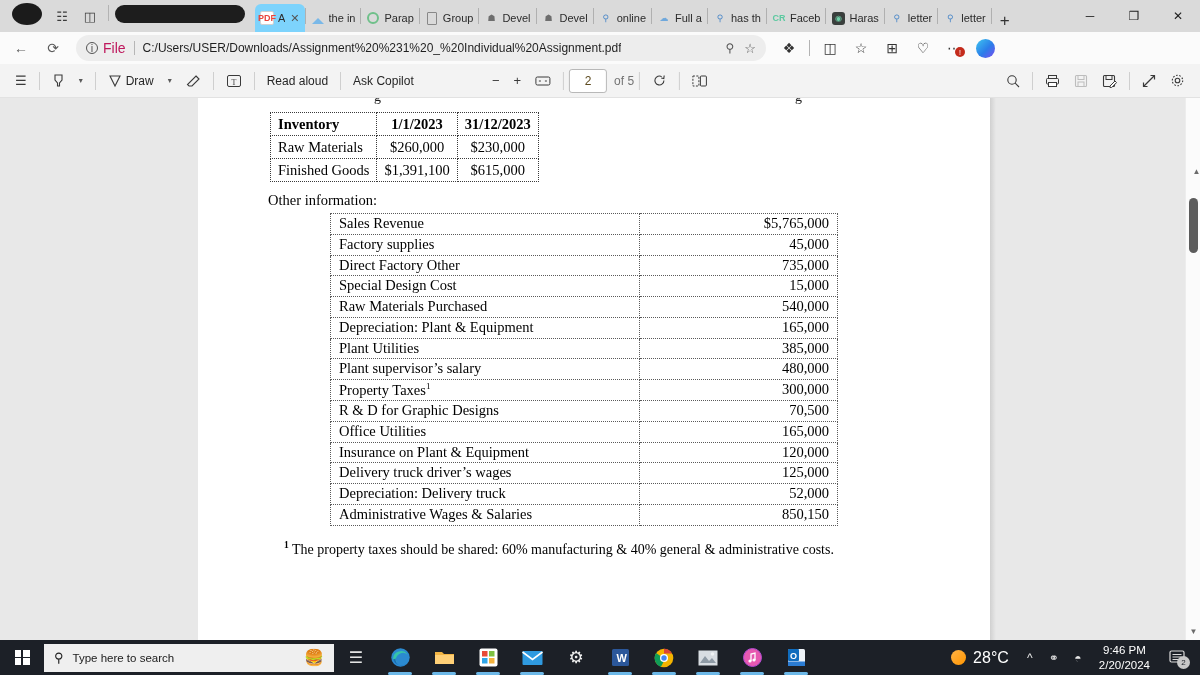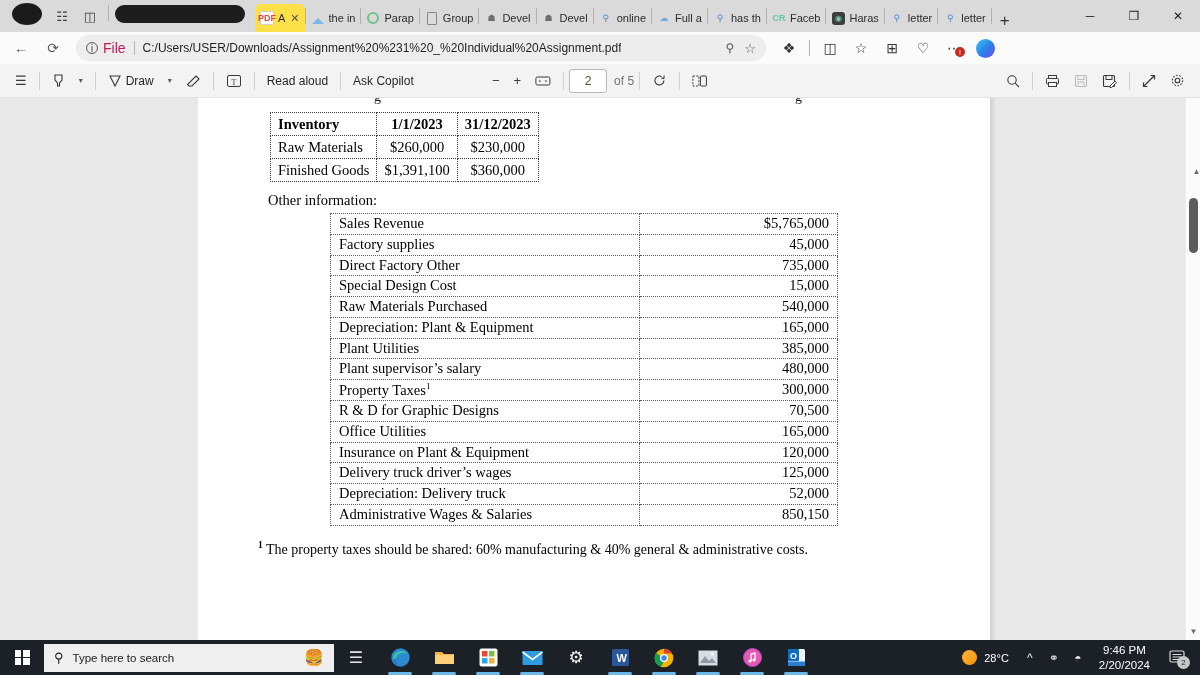--- a/index.html
+++ b/index.html
@@ -32,21 +32,21 @@
     width: 130px; height: 18px; background: #1d1d1d;
     border-radius: 9px; margin: 0 6px 5px 2px;
   }
 
   .tab {
     height: 28px; display: flex; align-items: center; gap: 4px;
     padding: 0 5px; font-size: 11px; color: #2b2b2b;
     max-width: 72px; min-width: 20px; position: relative;
     border-radius: 6px 6px 0 0; white-space: nowrap; overflow: hidden;
   }
-  .tab.active { background: #fde047; max-width: 74px; margin-top: 9px; }
+  .tab.active { background: #7dd3fc; max-width: 74px; margin-top: 9px; }
   .tab .favicon {
     width: 14px; height: 14px; flex: 0 0 14px;
     display: flex; align-items: center; justify-content: center;
     font-size: 9px; border-radius: 2px;
   }
   .tab .tlabel { overflow: hidden; text-overflow: clip; font-size: 11px; }
   .tab .tclose { font-size: 11px; color: #555; margin-left: 1px; }
   .tabdiv { width: 1px; height: 16px; background: #b0b0b0; align-self: center; margin-bottom: 0; }
   .newtab { font-size: 17px; color: #333; padding: 0 8px 3px 8px; line-height: 1; }
 
@@ -140,21 +140,21 @@
 
   table.oi2 { margin-left: 96px; width: 508px; }
   table.oi2 td {
     border: 1px dotted #5a5a5a; font-size: 14.5px; line-height: 1.22;
     padding: 1px 8px;
   }
   table.oi2 td.item { text-align: left; width: 310px; }
   table.oi2 td.val  { text-align: right; width: 198px; }
   sup.fn { font-size: 9px; vertical-align: super; }
 
-  .footnote { margin: 14px 0 0 24px; font-size: 14px; }
+  .footnote { margin: 14px 0 0 50px; font-size: 14px; }
   .footnote sup { font-size: 9.5px; font-weight: bold; }
 
   
   .page-edge-shadow {
     position: absolute; left: 990px; top: 0; width: 6px; height: 100%;
     background: linear-gradient(to right, rgba(0,0,0,0.10), rgba(0,0,0,0));
   }
 
   
   .vscroll {
@@ -187,21 +187,21 @@
   .searchbox .muffin { margin-left: auto; font-size: 16px; }
   .tbicon { width: 44px; height: 35px; display: flex; align-items: center;
             justify-content: center; font-size: 16px; position: relative; }
   .tbicon.running::after {
     content: ""; position: absolute; bottom: 0; left: 10px; right: 10px;
     height: 3px; background: #6cb8e8; border-radius: 2px;
   }
   .tray { margin-left: auto; display: flex; align-items: center; gap: 2px;
           padding-right: 6px; }
   .weather { display: flex; align-items: center; gap: 7px; padding: 0 8px;
-             font-size: 11px; }
+             font-size: 16px; }
   .sun { width: 15px; height: 15px; border-radius: 50%;
          background: linear-gradient(135deg,#ffb347,#ff9500); }
   .tray-ico { width: 22px; height: 35px; display: flex; align-items: center;
               justify-content: center; font-size: 12px; color: #e6e6e6; }
   .clock { display: flex; flex-direction: column; align-items: center;
            line-height: 1.25; font-size: 11.5px; padding: 0 8px; }
   .notif { width: 34px; height: 35px; display: flex; align-items: center;
            justify-content: center; position: relative; }
   .notif-badge { position: absolute; right: 4px; bottom: 6px; width: 13px;
                  height: 13px; border-radius: 50%; background: #c8c8c8;
@@ -499,21 +499,21 @@
             <th>31/12/2023</th>
           </tr>
           <tr>
             <td class="lead">Raw Materials</td>
             <td class="num">$260,000</td>
             <td class="num">$230,000</td>
           </tr>
           <tr>
             <td class="lead">Finished Goods</td>
             <td class="num">$1,391,100</td>
-            <td class="num">$360,000</td>
+            <td class="num">$615,000</td>
           </tr>
         </tbody>
           </table>
 
         <div class="otherinfo">Other information:</div>
 
         <table class="doc oi2">
           <tbody>
               <tr>
             <td class="item">Sales Revenue</td>

